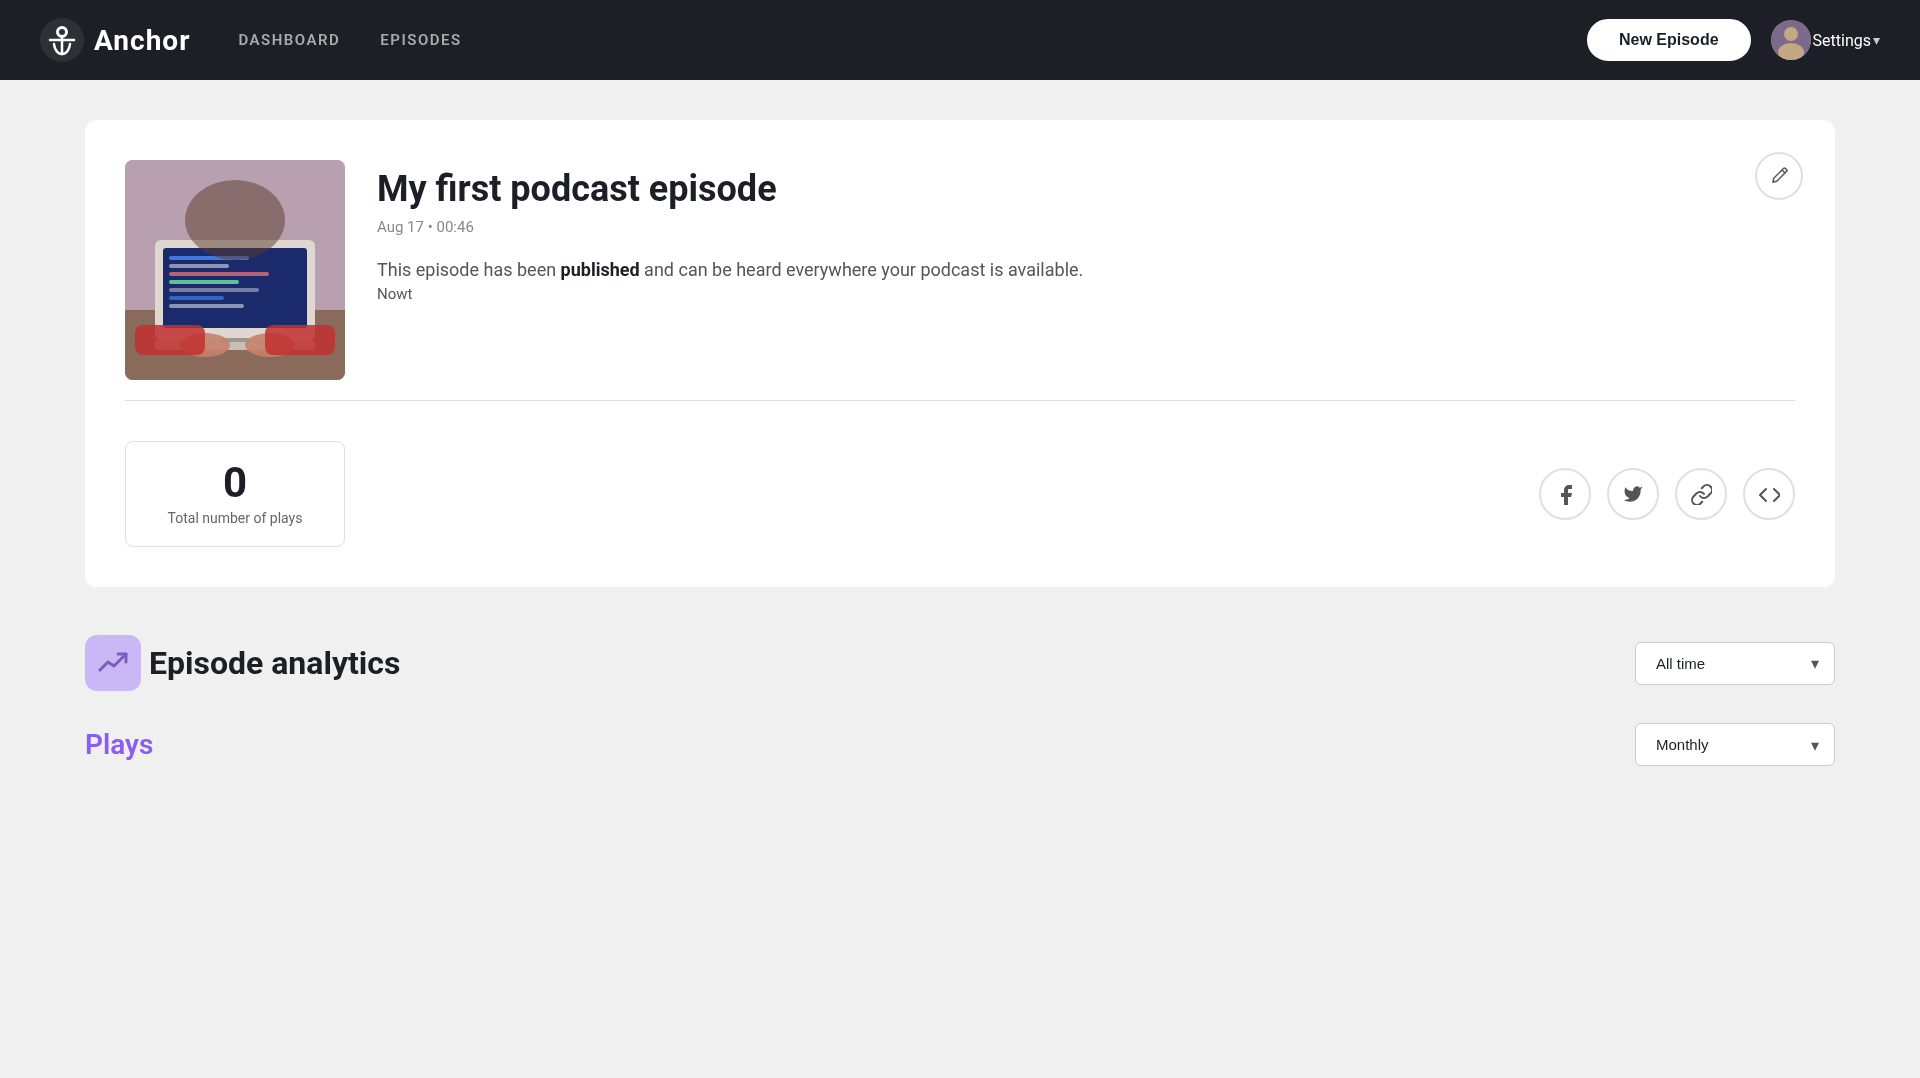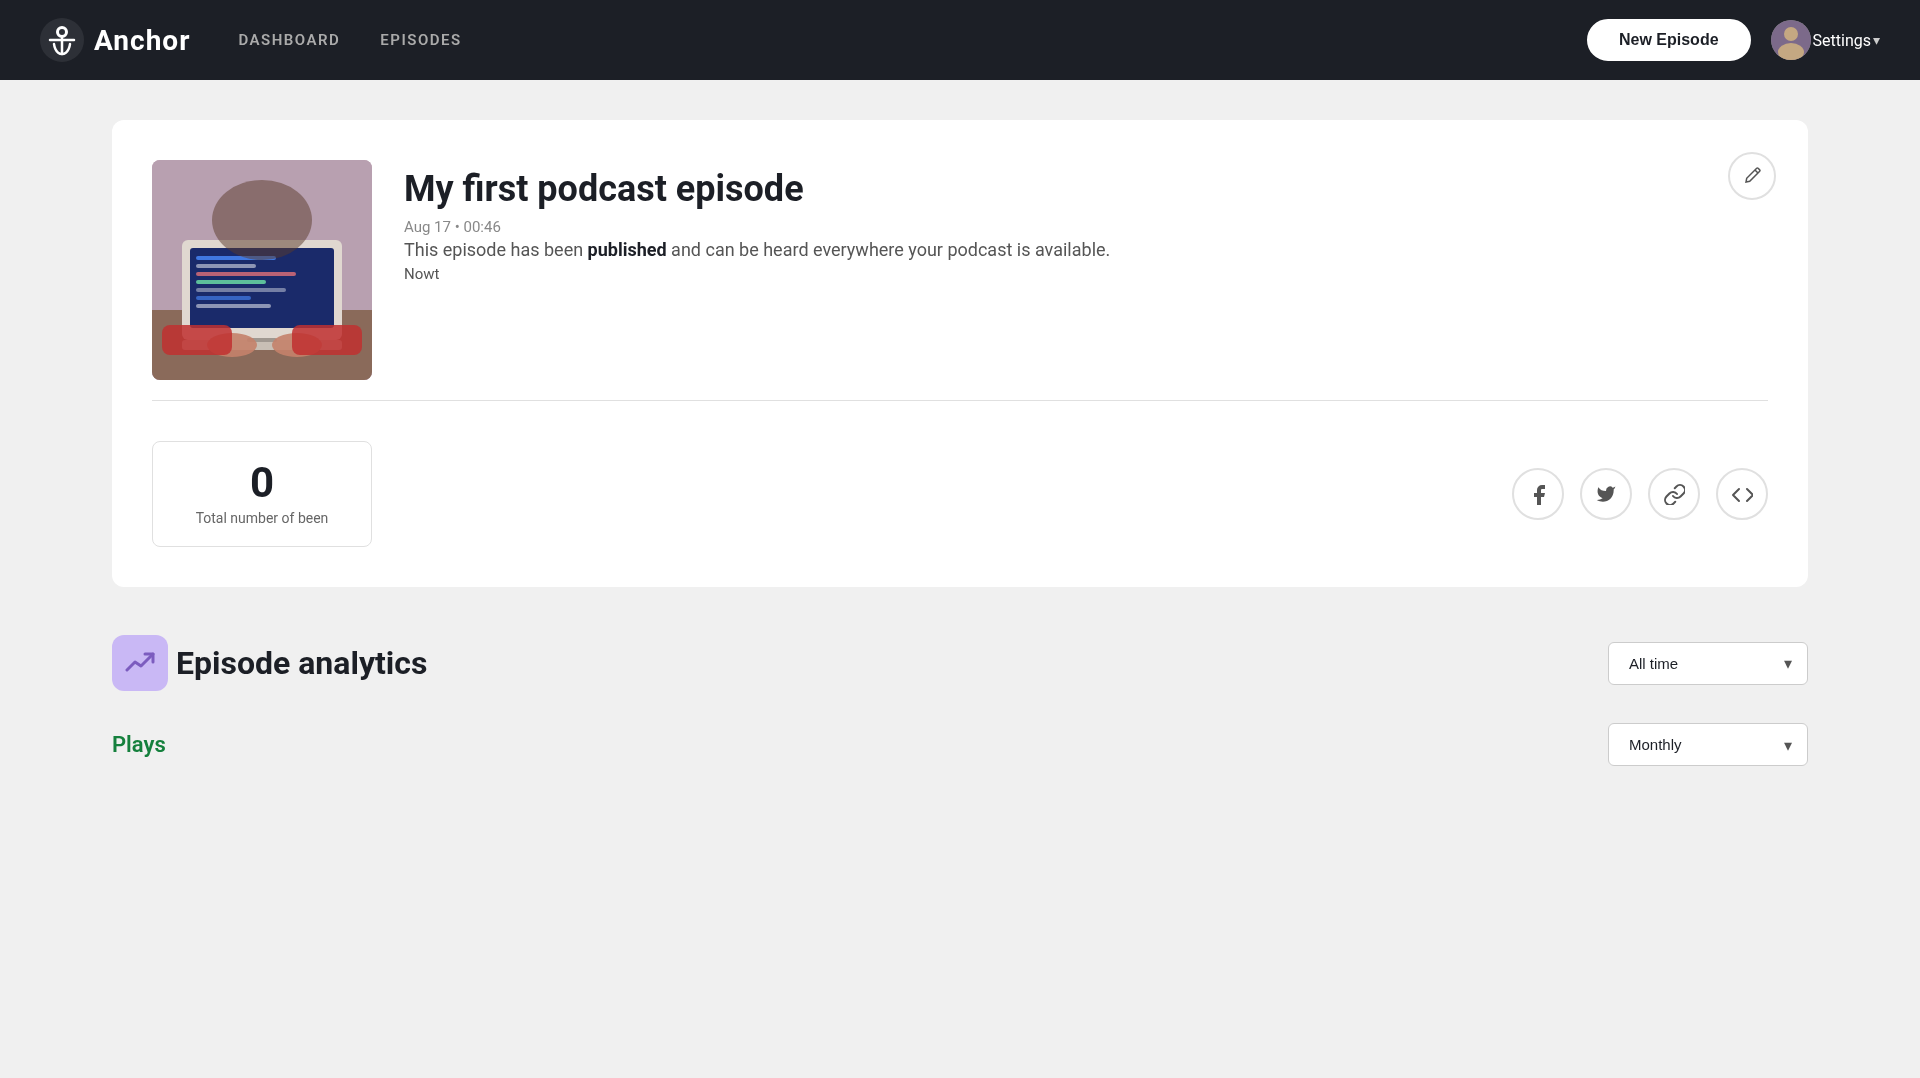--- a/index.html
+++ b/index.html
@@ -88,21 +88,21 @@
       font-size: 18px;
       color: #fff;
     }
     .chevron-down {
       font-size: 14px;
       color: #ccc;
     }
 
     
     .main {
-      padding: 40px 112px;
+      padding: 40px 85px;
     }
 
     
     .episode-card {
       background: #fff;
       border-radius: 12px;
       padding: 40px;
       position: relative;
     }
     .episode-top {
@@ -131,21 +131,21 @@
     }
     .episode-title {
       font-size: 36px;
       font-weight: 700;
       color: #1c1f26;
       margin-bottom: 8px;
     }
     .episode-meta {
       color: #888;
       font-size: 15px;
-      margin-bottom: 0;
+      margin-bottom: 20px;
     }
     .episode-description {
       color: #555;
       font-size: 18px;
       line-height: 1.6;
       margin-bottom: 0;
     }
     .episode-description strong {
       color: #1c1f26;
       font-weight: 700;
@@ -277,23 +277,23 @@
     }
 
     
     .plays-row {
       display: flex;
       align-items: center;
       justify-content: space-between;
       margin-top: 8px;
     }
     .plays-row-label {
-      font-size: 22px;
+      font-size: 28px;
       font-weight: 600;
-      color: #15803d;
+      color: #8b5cf6;
     }
 
     
     .divider {
       border: none;
       border-top: 1.5px solid #e0e0e0;
       margin: 20px 0;
     }
   </style>
 </head>
@@ -387,21 +387,21 @@
         </p>
         <p class="episode-note">Nowt</p>
       </div>
     </div>
 
     <hr class="divider">
 
     <div class="episode-bottom">
       <div class="plays-box">
         <div class="plays-count">0</div>
-        <div class="plays-label">Total number of been</div>
+        <div class="plays-label">Total number of plays</div>
       </div>
 
       <div class="share-buttons">
 
         <button class="share-btn">
           <svg width="22" height="22" viewBox="0 0 22 22">
             <path d="M18 2h-3a5 5 0 0 0-5 5v3H7v4h3v8h4v-8h3l1-4h-4V7a1 1 0 0 1 1-1h3z" fill="#555" stroke="none"></path>
           </svg>
         </button>
 

